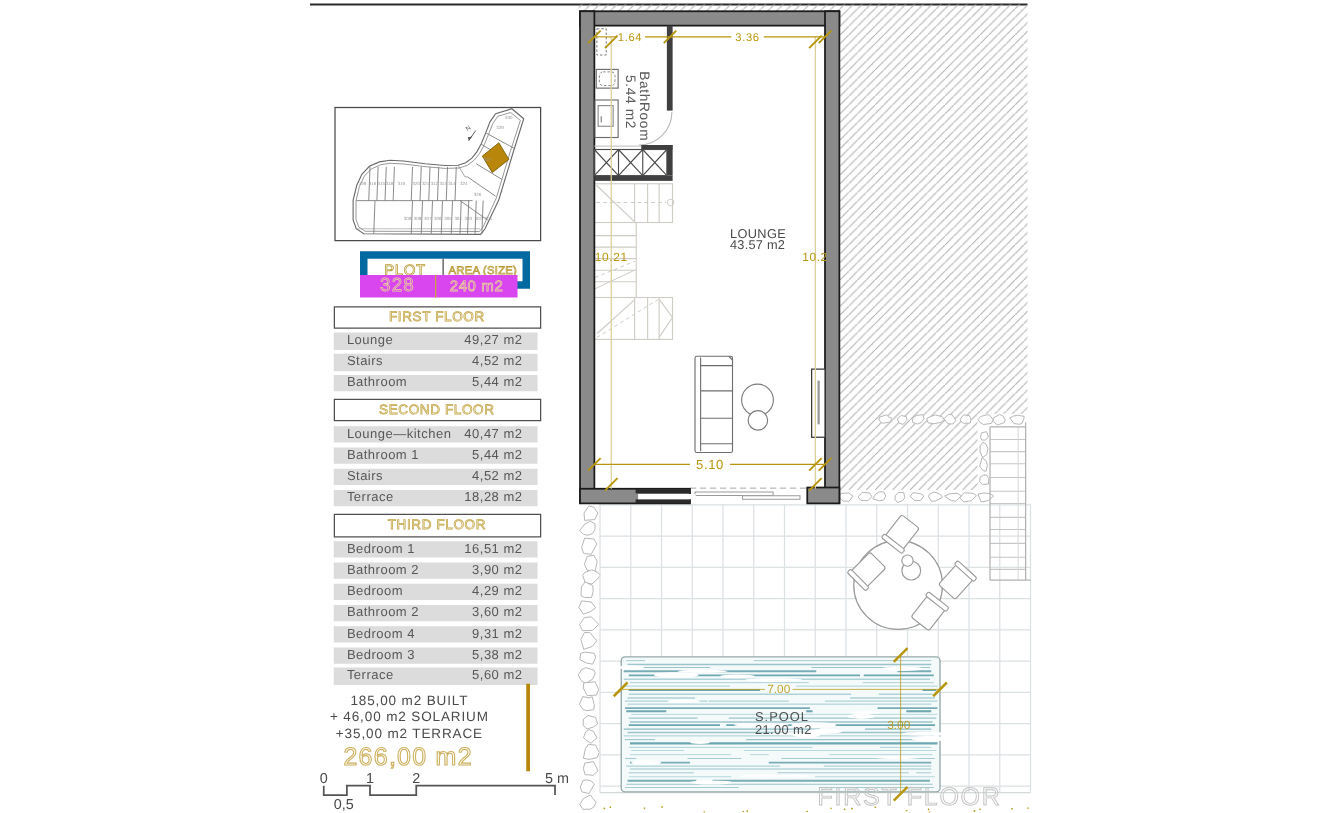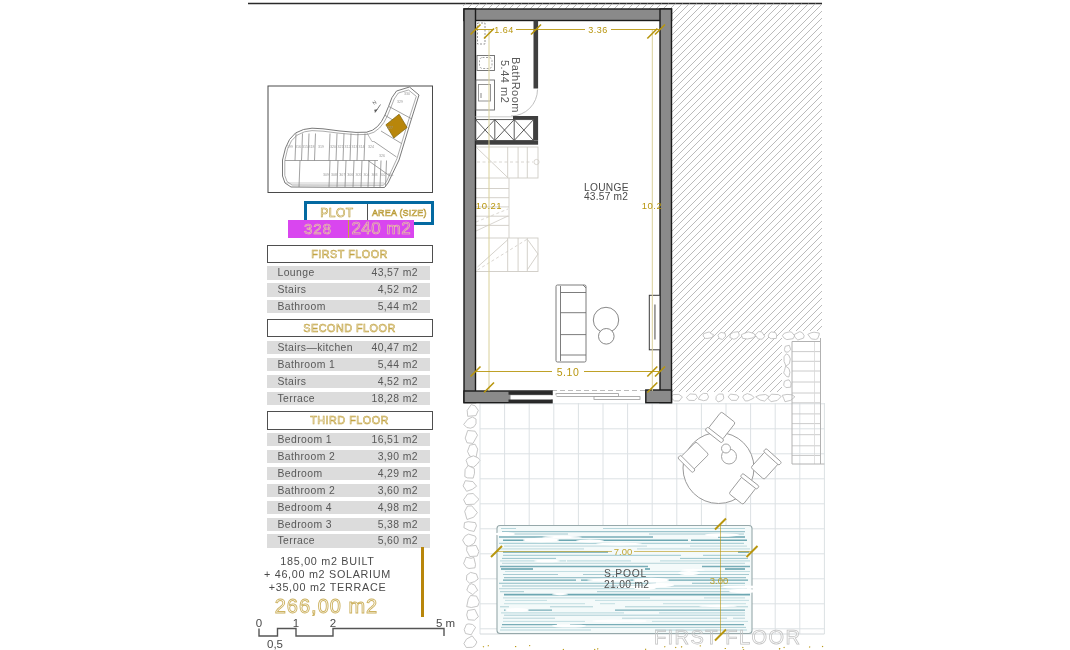--- a/index.html
+++ b/index.html
@@ -1,16 +1,16 @@
 <!DOCTYPE html>
 <html><head><meta charset="utf-8"><title>First Floor Plan</title>
 <style>
 html,body{margin:0;padding:0;background:#ffffff;width:1070px;height:650px;overflow:hidden}
 body{font-family:"Liberation Sans",sans-serif;position:relative}
-.pt-head{position:absolute;left:304px;top:201px;width:123.5px;height:17.5px;border:3px solid #0369a1;display:flex}
+.pt-head{position:absolute;left:288px;top:201px;width:123.5px;height:17.5px;border:6px solid #0369a1;display:flex}
 .pt-c1{width:60px;display:flex;align-items:center;justify-content:center;border-right:1px solid #4f4f4f;height:100%;white-space:nowrap}
 .pt-c2{flex:1;display:flex;align-items:center;justify-content:center;height:100%;white-space:nowrap}
 .pt-val{position:absolute;left:288px;top:220px;width:125.5px;height:17.5px;background:#d946ef;display:flex}
 .pt-val .pt-c1{border-right:1px solid #caa23c}
 .hollow-gold{color:transparent;-webkit-text-stroke:0.6px #b99a33}
 .hollow-lite{color:transparent;-webkit-text-stroke:0.6px #e8d795}
 .fl-head{position:absolute;left:266.5px;width:164px;height:16.5px;border:1px solid #4f4f4f;background:#fff;
  text-align:center;line-height:17.5px;font-size:10.8px;letter-spacing:0.5px;color:transparent;-webkit-text-stroke:0.6px #c2a342}
 .row{position:absolute;left:266.5px;width:163.5px;height:13.4px;background:#dcdcdc;font-size:10.4px;color:#585858;line-height:13.8px}
 .row span{position:absolute;left:11px;letter-spacing:0.4px}
@@ -483,44 +483,44 @@
 <line x1="488.6" y1="645.2" x2="487.9" y2="646.2" stroke="#b8960e" stroke-width="1.1"></line>
   </svg>
 
 <div class="pt-head">
     <span class="pt-c1 hollow-gold" style="font-size:12px;letter-spacing:0.5px">PLOT</span>
     <span class="pt-c2 hollow-gold" style="font-size:9px;letter-spacing:0.2px">AREA (SIZE)</span>
   </div>
 
 <div class="pt-val">
     <span class="pt-c1 hollow-lite" style="font-size:15px;letter-spacing:1px">328</span>
-    <span class="pt-c2 hollow-lite" style="font-size:17px;letter-spacing:0.5px">240 m2</span>
+    <span class="pt-c2 hollow-lite" style="font-size:12px;letter-spacing:0.5px">240 m2</span>
   </div>
 
 <div class="fl-head" style="top:244.5px">FIRST FLOOR</div>
 
 <div class="row" style="top:266.3px">
     <span>Lounge</span>
-    <span class="v">43,57 m2</span>
+    <span class="v">49,27 m2</span>
   </div>
 
 <div class="row" style="top:283.2px">
     <span>Stairs</span>
     <span class="v">4,52 m2</span>
   </div>
 
 <div class="row" style="top:300.1px">
     <span>Bathroom</span>
     <span class="v">5,44 m2</span>
   </div>
 
 <div class="fl-head" style="top:318.8px">SECOND FLOOR</div>
 
 <div class="row" style="top:340.8px">
-    <span>Stairs—kitchen</span>
+    <span>Lounge—kitchen</span>
     <span class="v">40,47 m2</span>
   </div>
 
 <div class="row" style="top:357.7px">
     <span>Bathroom 1</span>
     <span class="v">5,44 m2</span>
   </div>
 
 <div class="row" style="top:374.6px">
     <span>Stairs</span>
@@ -549,21 +549,21 @@
     <span class="v">4,29 m2</span>
   </div>
 
 <div class="row" style="top:483.7px">
     <span>Bathroom 2</span>
     <span class="v">3,60 m2</span>
   </div>
 
 <div class="row" style="top:500.6px">
     <span>Bedroom 4</span>
-    <span class="v">4,98 m2</span>
+    <span class="v">9,31 m2</span>
   </div>
 
 <div class="row" style="top:517.5px">
     <span>Bedroom 3</span>
     <span class="v">5,38 m2</span>
   </div>
 
 <div class="row" style="top:534.4px">
     <span>Terrace</span>
     <span class="v">5,60 m2</span>

